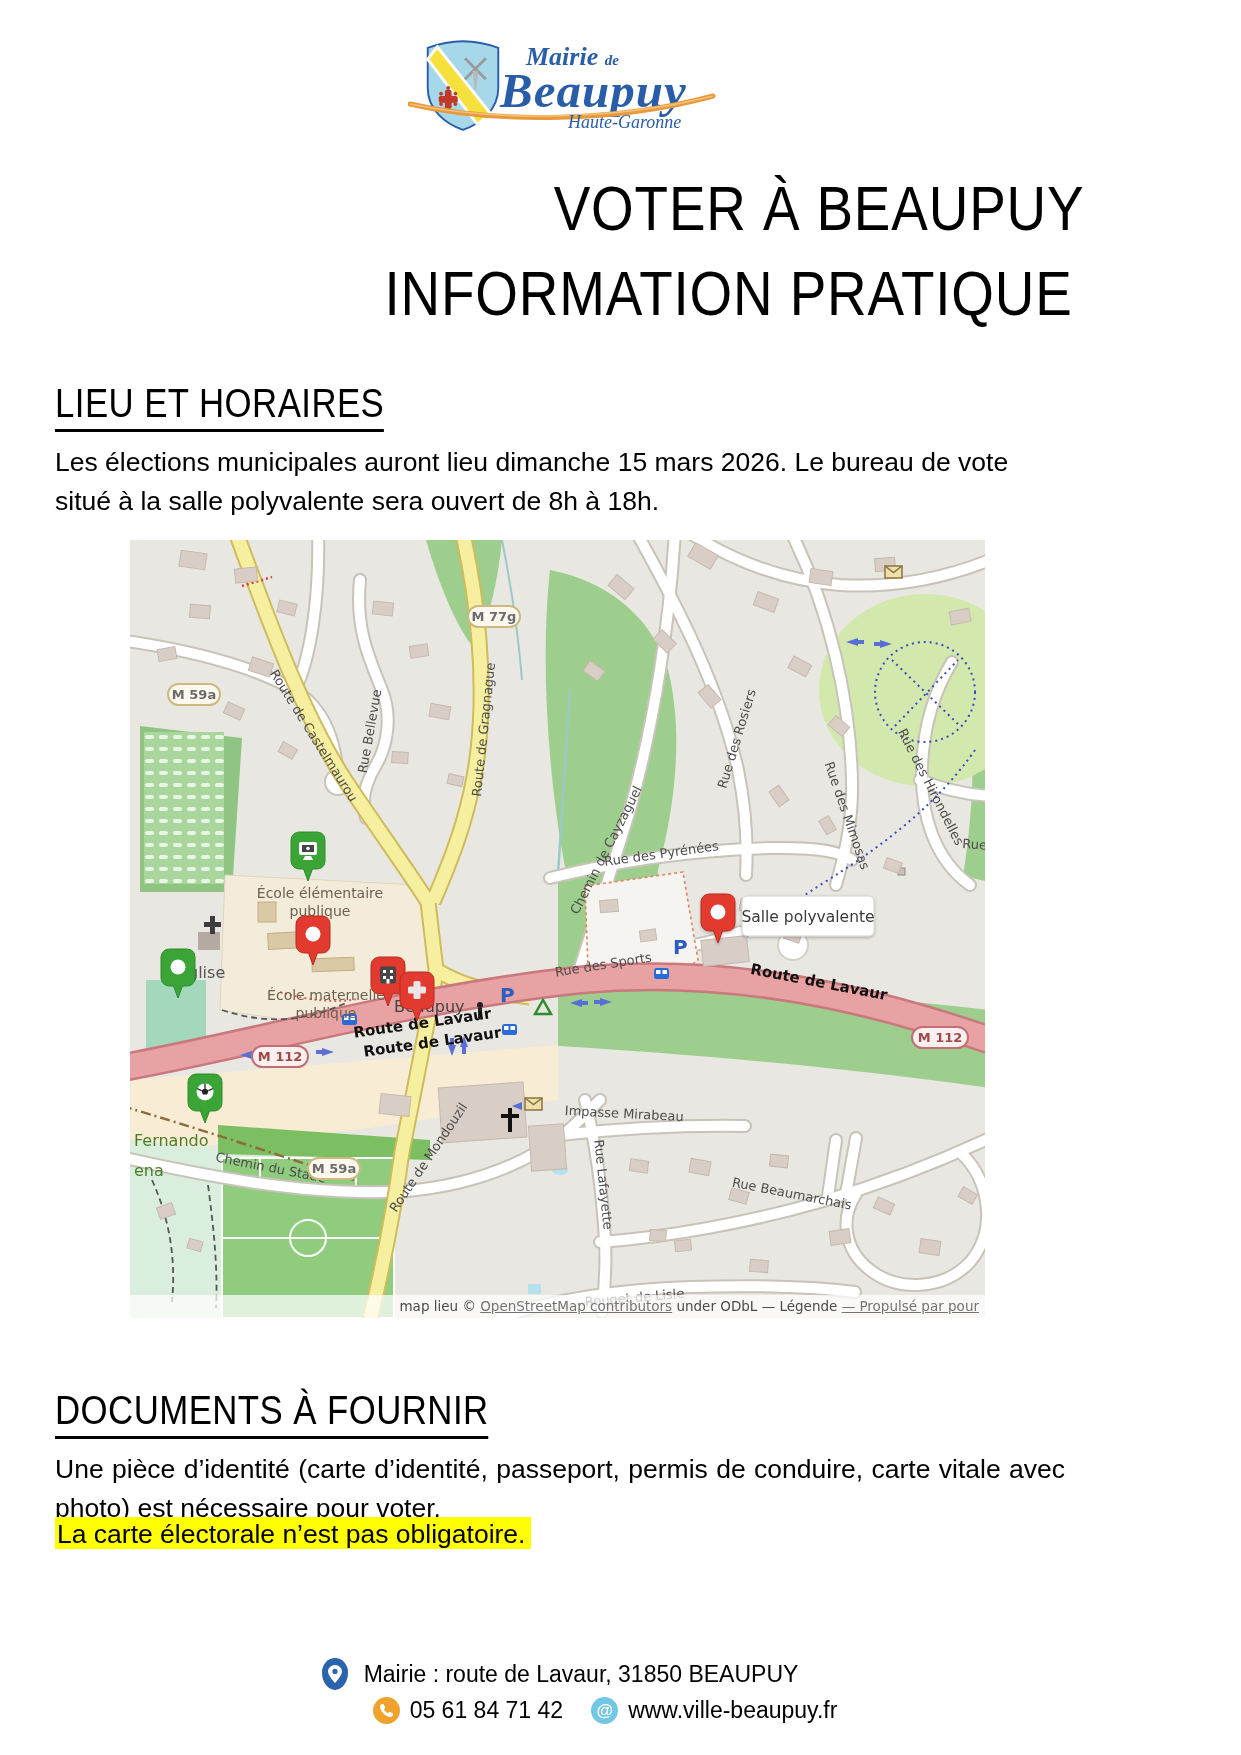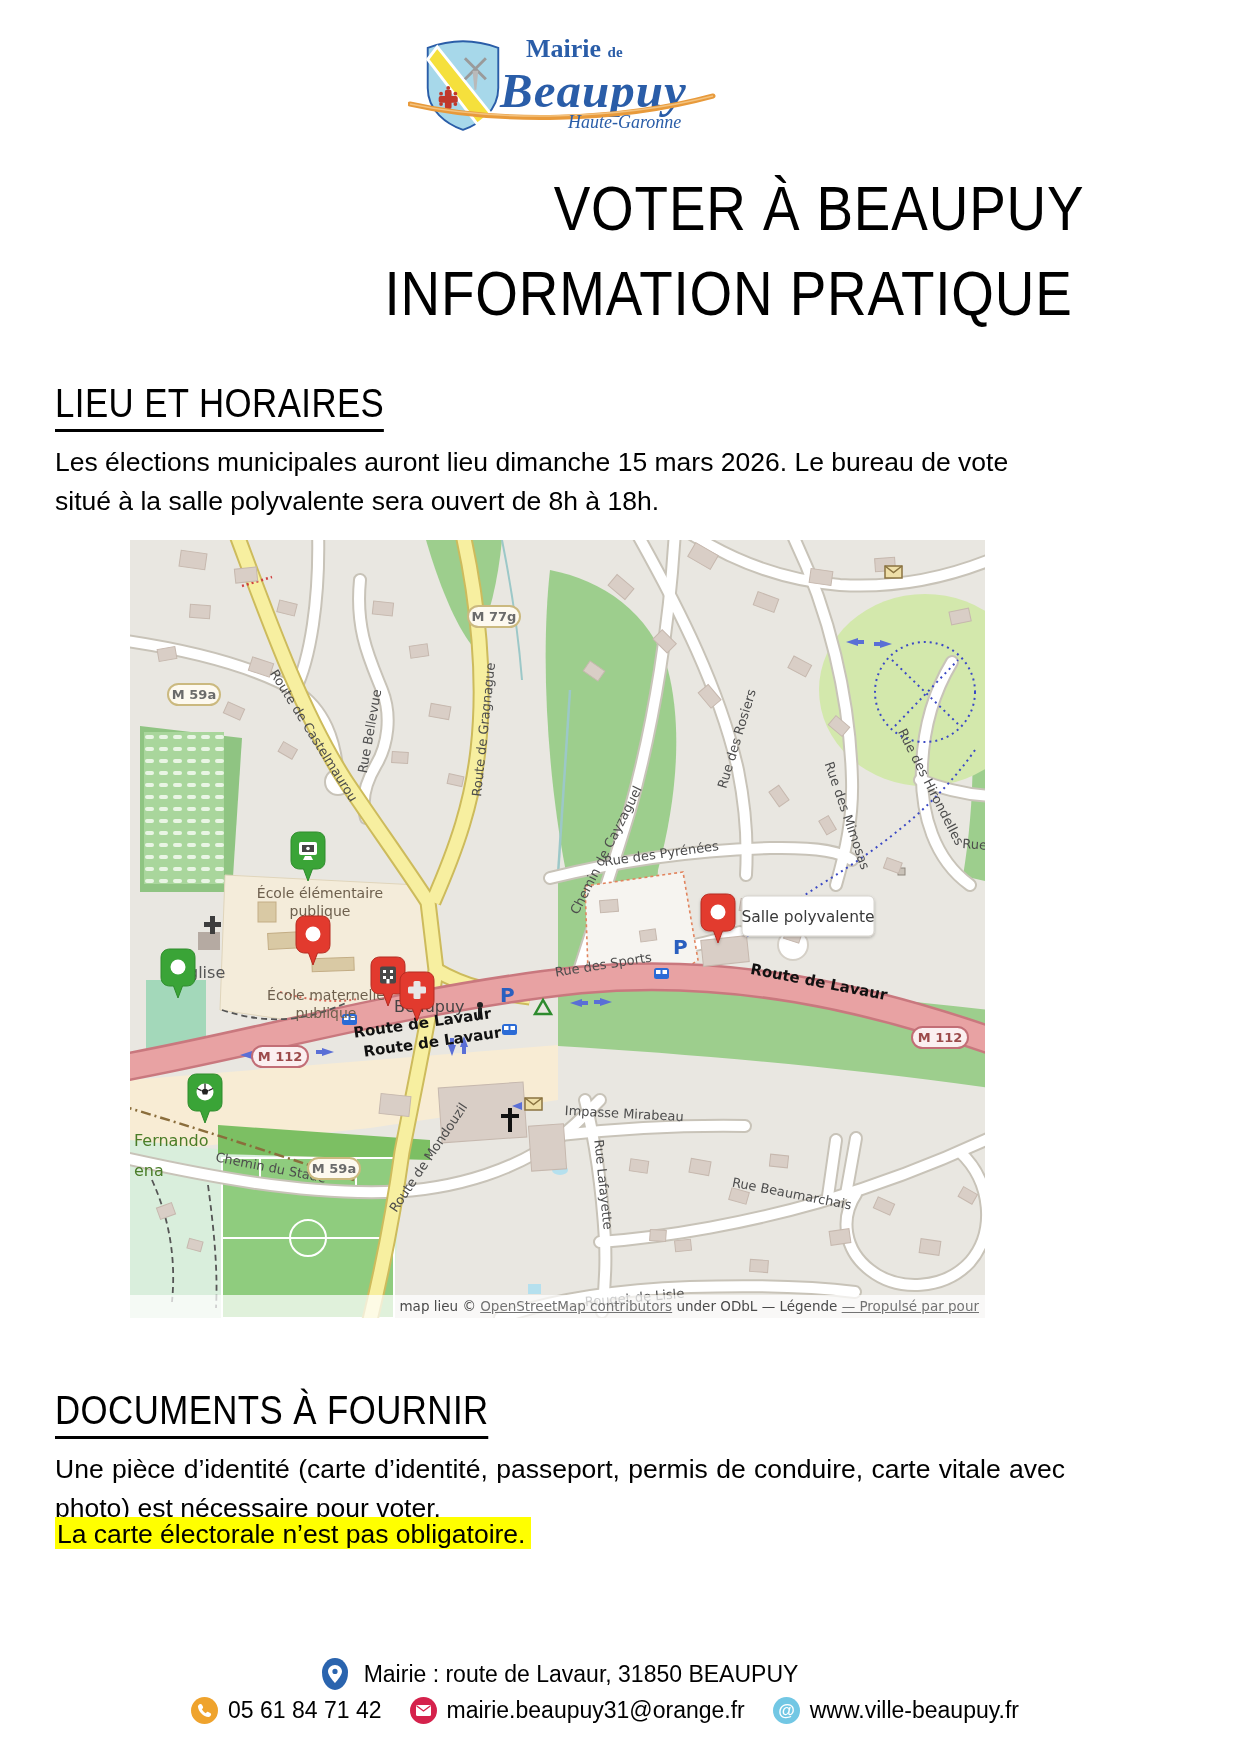--- a/index.html
+++ b/index.html
@@ -11,21 +11,21 @@
   }
   *{box-sizing:border-box;margin:0;padding:0}
   html,body{background:#fff}
   body{width:1241px;height:1755px;position:relative;font-family:"Liberation Sans",sans-serif;color:#000;overflow:hidden}
   .cond{display:inline-block;transform:scaleX(.87);transform-origin:0 50%;white-space:nowrap}
   .cond-c{display:inline-block;transform:scaleX(.87);transform-origin:50% 50%;white-space:nowrap}
 
   
   .logo{position:absolute;top:34px;left:408px;width:310px;height:102px}
   .logo .crest{position:absolute;left:14px;top:6px}
-  .logo .t1{position:absolute;left:118px;top:0;font-family:"Liberation Serif",serif;color:var(--accent-blue);font-size:26px;font-weight:bold}
+  .logo .t1{position:absolute;left:118px;top:8px;font-family:"Liberation Serif",serif;font-style:italic;color:var(--accent-blue);font-size:26px;font-weight:bold}
   .logo .t1 .de{font-size:15px}
   .logo .t2{position:absolute;left:92px;top:28px;font-family:"Liberation Serif",serif;font-style:italic;color:var(--accent-blue);font-size:49px;font-weight:bold;letter-spacing:1px}
   .logo .t3{position:absolute;left:160px;top:78px;font-family:"Liberation Serif",serif;font-style:italic;color:var(--accent-blue);font-size:18px;font-weight:normal}
   .logo .swoosh{position:absolute;left:0;top:58px}
 
   
   .title{position:absolute;top:166px;left:4px;width:1120px;text-align:right;font-size:63px;line-height:85px;font-weight:400;letter-spacing:1px}
   h2.sec{position:absolute;left:55px;font-size:40px;font-weight:400;letter-spacing:.5px}
   h2.sec .u{border-bottom:3px solid #000;padding-bottom:3px}
   .h2-1{top:381px}.h2-2{top:1388px}
@@ -456,25 +456,16 @@
 <div class="f2">
   <span class="grp">
     <span class="cic ph">
       <svg width="15" height="15" viewBox="0 0 16 16">
           <path d="M3.5,1 C4.2,0.8 5,1.2 5.4,2 L6.4,4 C6.7,4.7 6.5,5.4 6,5.9 L5.2,6.7 C5.8,8 7.9,10.2 9.3,10.8 L10.1,10 C10.6,9.5 11.3,9.3 12,9.6 L14,10.6 C14.8,11 15.2,11.8 15,12.6 C14.7,13.8 13.6,15 12.3,15 C7,14.7 1.3,9 1,3.7 C1,2.4 2.3,1.3 3.5,1 Z" fill="#fff"></path>
         </svg>
     </span>
     <span>05 61 84 71 42</span>
   </span>
   <span class="grp">
-    <span class="cic mail">
-      <svg width="15" height="11" viewBox="0 0 15 11">
-          <rect width="15" height="11" rx="1.5" fill="#fff"></rect>
-          <path d="M0.8,1 L7.5,6 L14.2,1" fill="none" stroke="#d5224c" stroke-width="1.4"></path>
-        </svg>
-    </span>
-    <span>mairie.beaupuy31@orange.fr</span>
-  </span>
-  <span class="grp">
     <span class="cic at">@</span>
     <span>www.ville-beaupuy.fr</span>
   </span>
 </div>
 
 </body></html>

